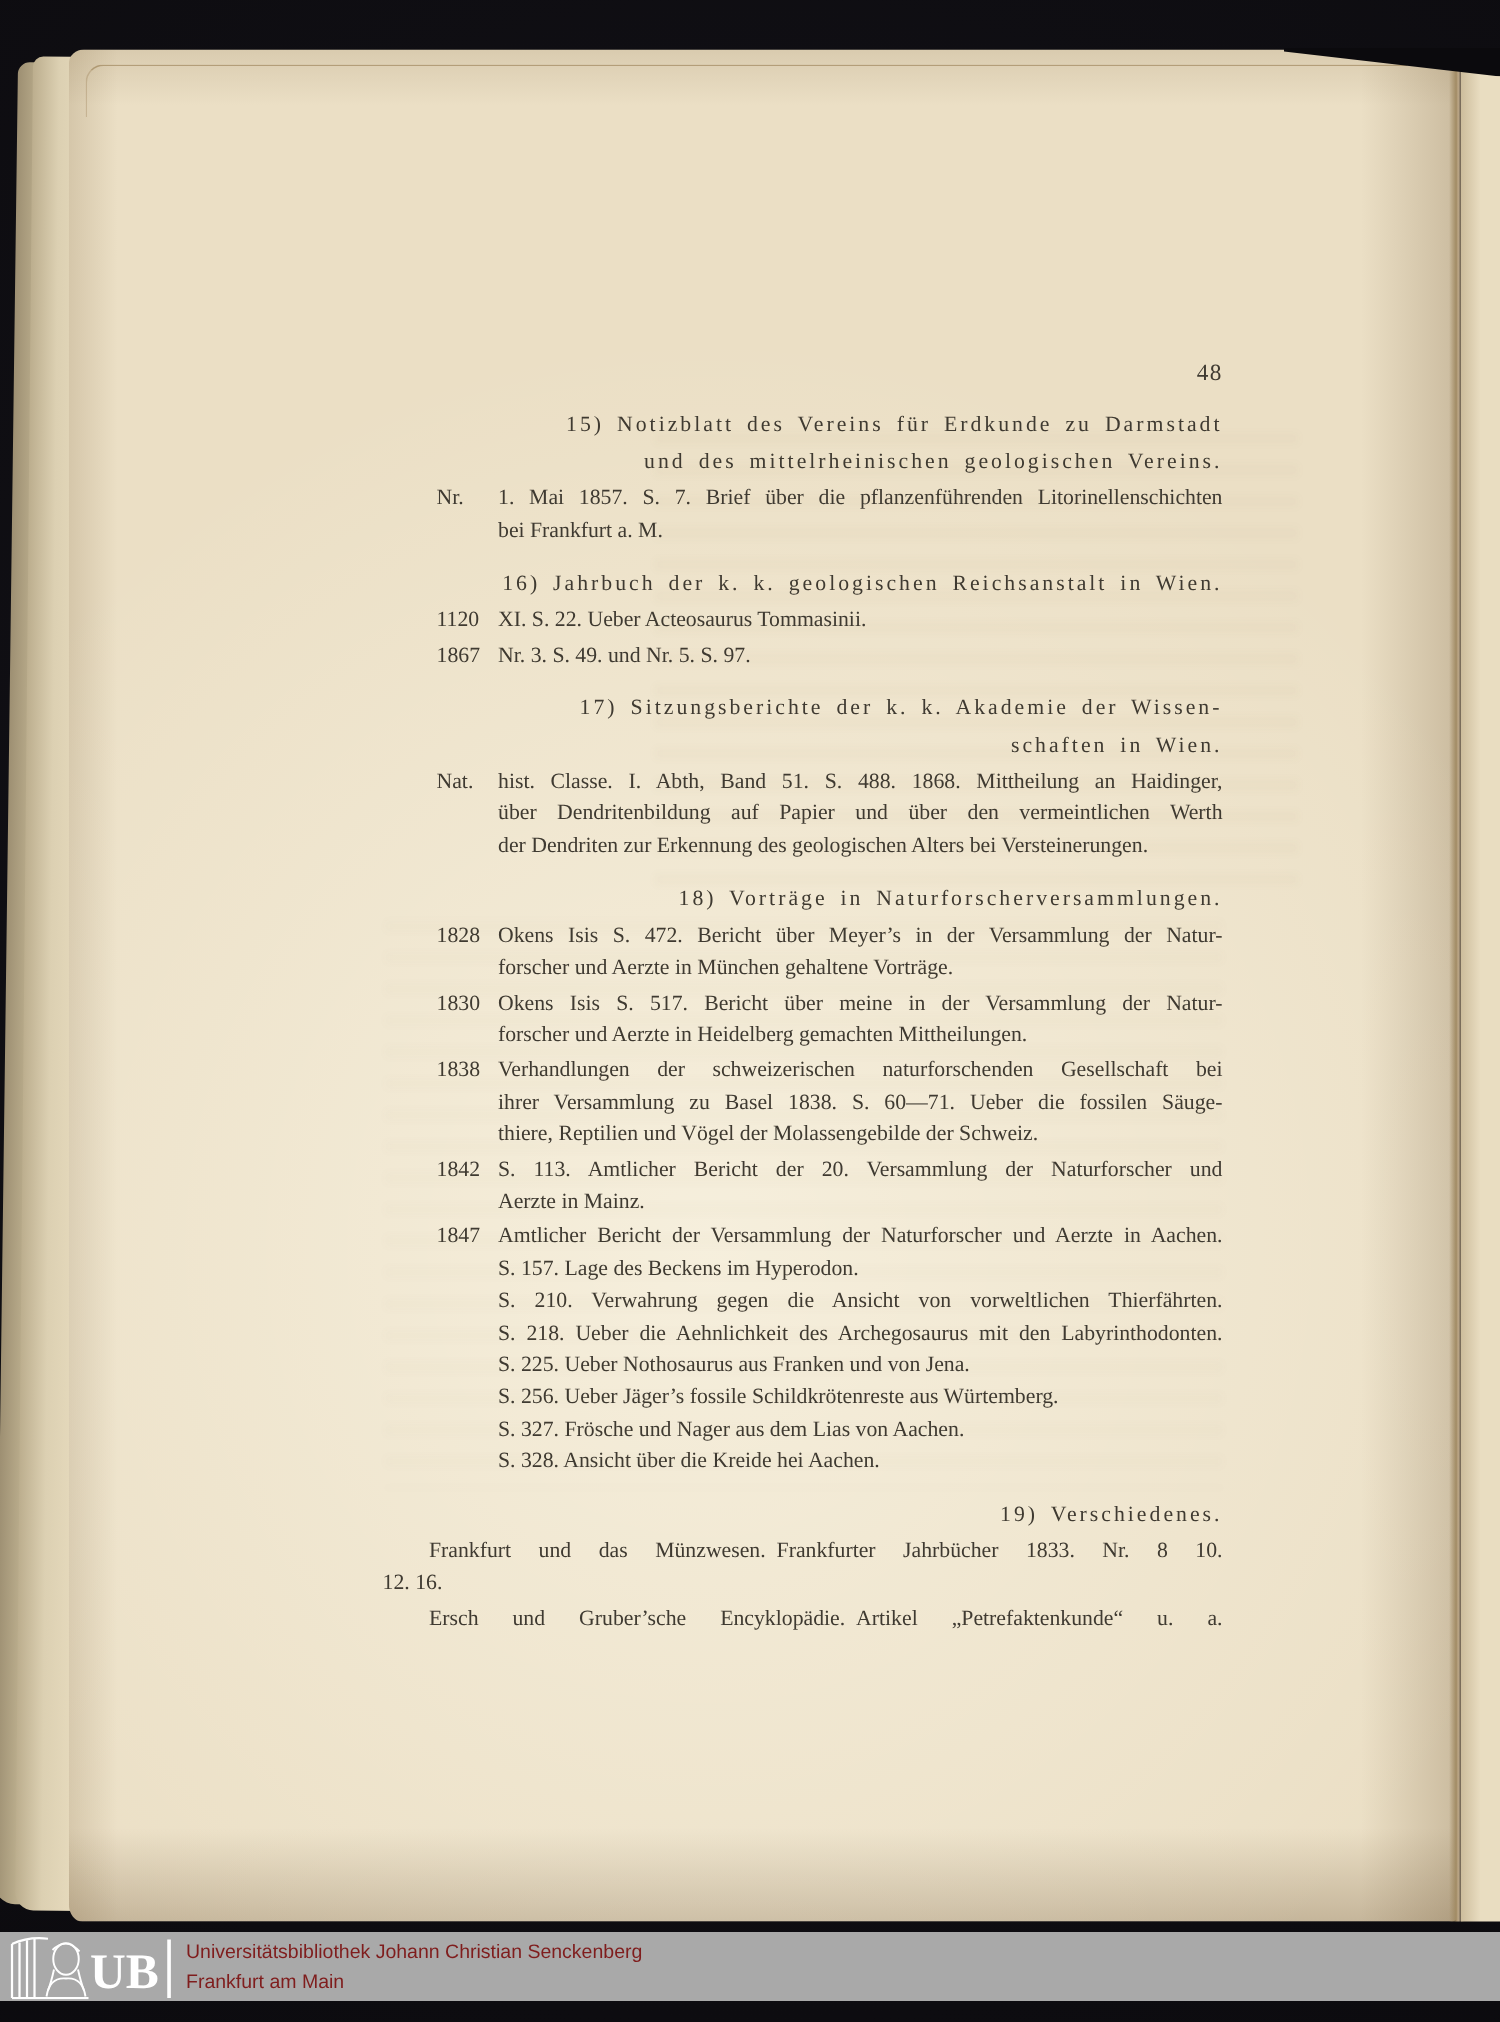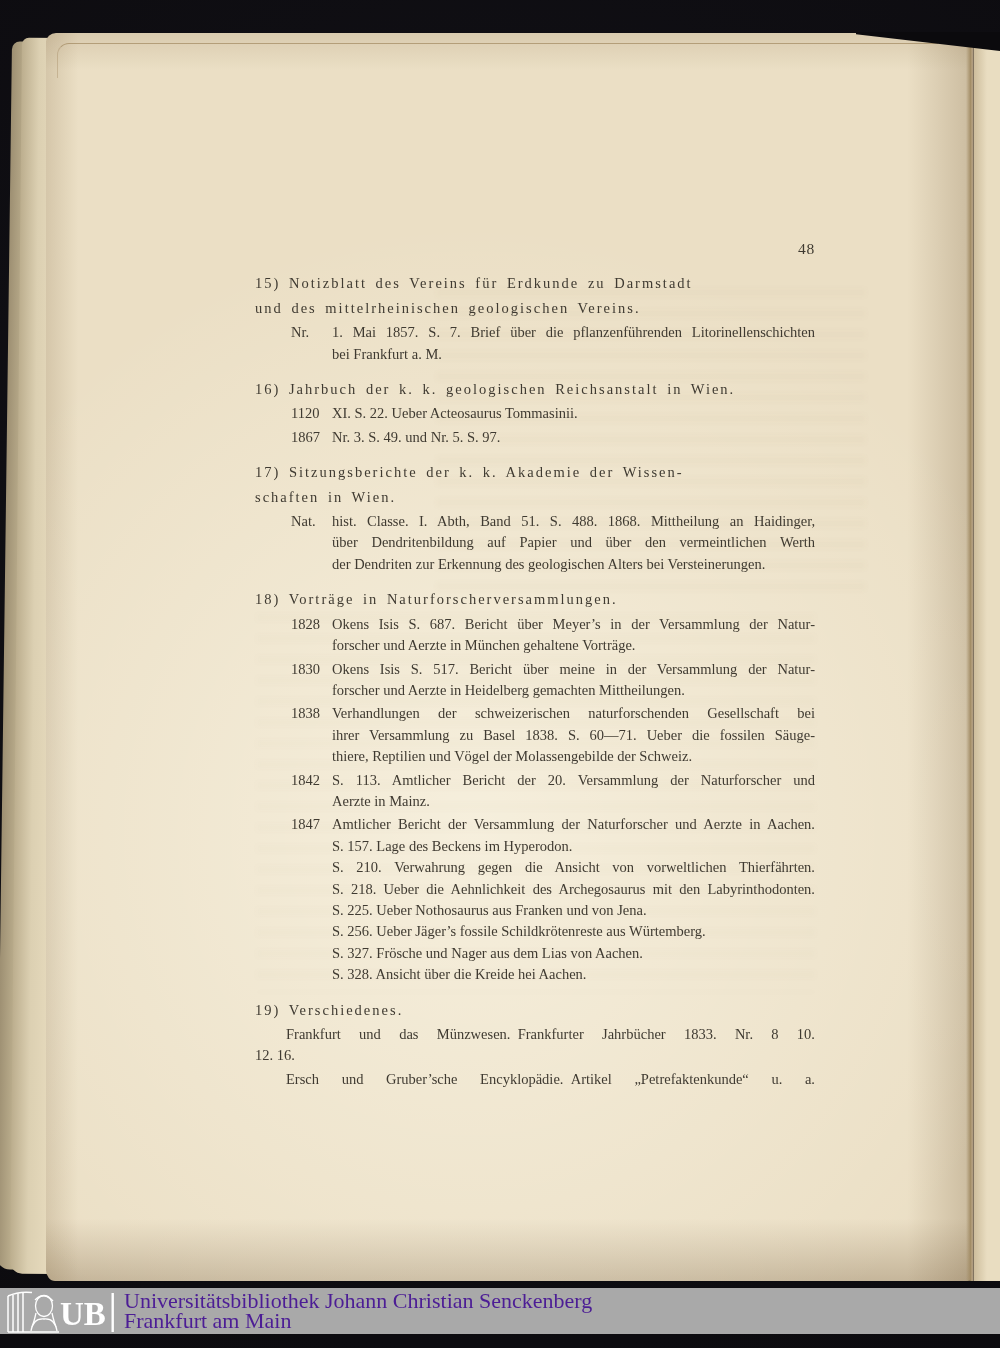--- a/index.html
+++ b/index.html
@@ -68,39 +68,39 @@
   }
 
   
   .content{
     position:absolute;left:209px;top:205px;width:560px;
     color:#3f3a31;font-size:14.5px;line-height:21.4px;
   }
   .page-number{font-size:15.5px;letter-spacing:.8px;text-align:right;}
   .section{margin-top:14px;}
   .heading{
-    text-align:left;letter-spacing:2px;word-spacing:3px;margin-bottom:3px;
+    text-align:right;letter-spacing:2px;word-spacing:3px;margin-bottom:3px;
   }
   .entry{position:relative;margin-bottom:2px;}
   .entry.hanging{padding-left:41px;margin-left:36px;}
   .entry > .label{position:absolute;left:0;top:0;}
   .line{text-align:justify;text-align-last:left;}
   .line.j{text-align-last:justify;}
   .line.ind{text-indent:31px;}
 
   
   .footer{
     position:absolute;left:0;top:1288px;width:1000px;height:46px;
     background:#a9a9a9;
   }
   .footer-logo{position:absolute;left:5px;top:1px;}
   .footer-text{
     position:absolute;left:124px;top:3px;
-    color:#4c1d95;font-family:Liberation Serif, serif;
-    font-size:22px;line-height:20px;
+    color:#7f1d1d;font-family:Liberation Sans, sans-serif;
+    font-size:13px;line-height:20px;
   }
 </style>
 </head>
 <body>
 
 <div class="stage">
 
   <div class="under-page2"></div>
   <div class="under-page"></div>
 
@@ -139,21 +139,21 @@
               <span class="label">Nat.</span>
               <div class="line j">hist. Classe. I. Abth, Band 51. S. 488. 1868. Mittheilung an Haidinger,</div>
               <div class="line j">über Dendritenbildung auf Papier und über den vermeintlichen Werth</div>
               <div class="line">der Dendriten zur Erkennung des geologischen Alters bei Versteinerungen.</div>
             </div>
           </div>
           <div class="section">
             <div class="heading">18) Vorträge in Naturforscherversammlungen.</div>
             <div class="entry hanging">
               <span class="label">1828</span>
-              <div class="line j">Okens Isis S. 687. Bericht über Meyer’s in der Versammlung der Natur-</div>
+              <div class="line j">Okens Isis S. 472. Bericht über Meyer’s in der Versammlung der Natur-</div>
               <div class="line">forscher und Aerzte in München gehaltene Vorträge.</div>
             </div>
             <div class="entry hanging">
               <span class="label">1830</span>
               <div class="line j">Okens Isis S. 517. Bericht über meine in der Versammlung der Natur-</div>
               <div class="line">forscher und Aerzte in Heidelberg gemachten Mittheilungen.</div>
             </div>
             <div class="entry hanging">
               <span class="label">1838</span>
               <div class="line j">Verhandlungen der schweizerischen naturforschenden Gesellschaft bei</div>

